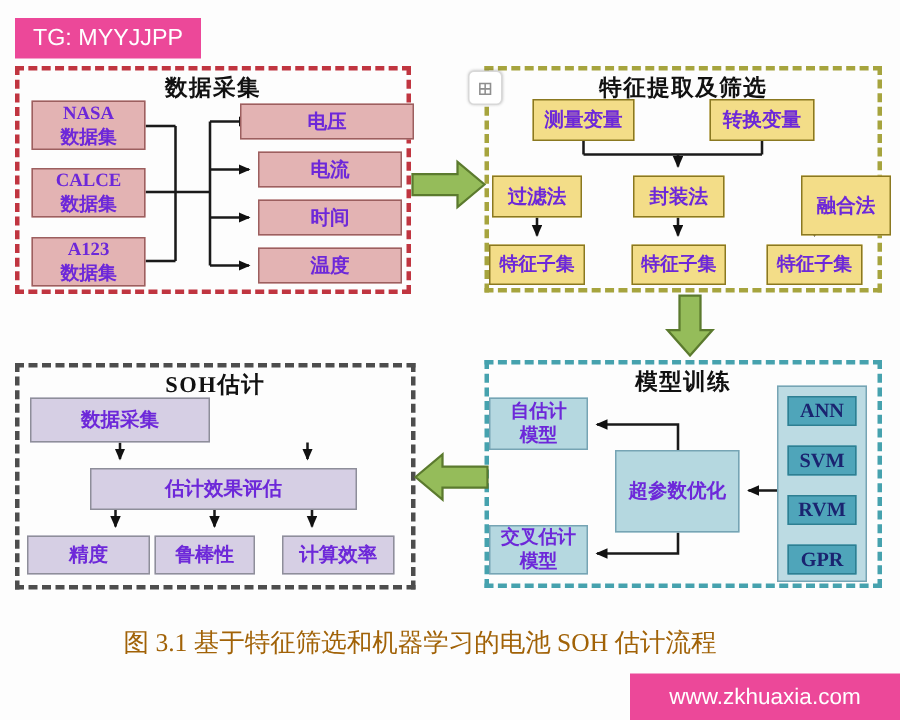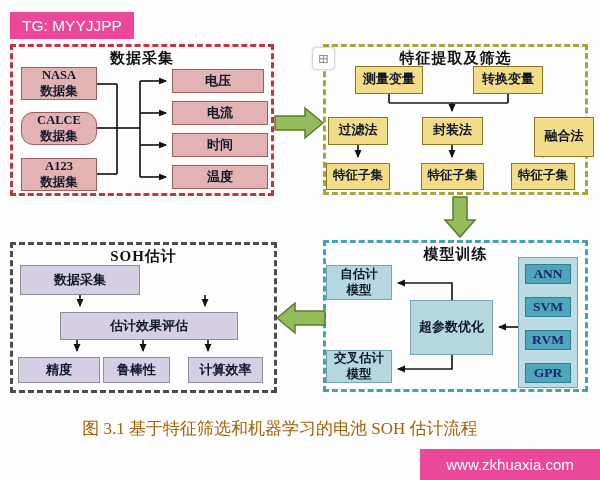--- a/index.html
+++ b/index.html
@@ -6,24 +6,24 @@
   .canvas{position:relative;width:600px;height:480px;background:#fdfdfd;overflow:hidden;
           font-family:"Liberation Serif","DejaVu Serif",serif;}
   .section{position:absolute;box-sizing:border-box;}
   .sec-red{border:3px dashed #c03540;}
   .sec-olive{border:3px dashed #a6a43e;}
   .sec-teal{border:3px dashed #46a2ae;}
   .sec-gray{border:3px dashed #4d4d4d;}
   .sec-title{position:absolute;left:0;right:0;top:2px;text-align:center;font-weight:bold;
              font-size:15px;color:#111;letter-spacing:1px;}
   .box{position:absolute;display:flex;align-items:center;justify-content:center;box-sizing:border-box;
-       font-weight:bold;font-size:13px;color:#0f172a;line-height:1.25;text-align:center;}
+       font-weight:bold;font-size:13px;color:#6d28d9;line-height:1.25;text-align:center;}
   .two{flex-direction:column;font-size:12.5px;}
   .pink{background:#e3b3b3;border:1.5px solid #9c5f5f;}
-  .yellow{background:#f3dd88;border:1.5px solid #8a7820;font-family:Liberation Mono, monospace;}
+  .yellow{background:#f3dd88;border:1.5px solid #8a7820;}
   .blue{background:#b5d8e0;border:1.5px solid #76a4b4;}
   .bluebig{background:#bcdbe3;border:1.5px solid #76a4b4;}
   .tealbox{background:#4fa5ba;border:1.5px solid #2e7f92;color:#1a2470;font-size:13.5px;text-align:center;}
   .purple{background:#d6cfe4;border:1.5px solid #8e8e9a;}
   .overlay-svg{position:absolute;left:0;top:0;pointer-events:none;}
   .banner{position:absolute;background:#ec4899;color:#fff;display:flex;align-items:center;
           justify-content:center;font-family:"Liberation Sans","DejaVu Sans",sans-serif;}
   .tg{left:10px;top:12px;width:124px;height:27px;font-size:15.5px;}
   .wm{left:420px;top:449px;width:180px;height:31px;font-size:15px;}
   .caption{position:absolute;left:0;top:417px;width:560px;text-align:center;font-size:17px;color:#a16207;}
@@ -90,29 +90,29 @@
       <polygon points="323,123 305,138 305,130 275,130 275,116 305,116 305,108"></polygon>
       <polygon points="460,237 445,220 453,220 453,197 467,197 467,220 475,220"></polygon>
       <polygon points="277,318 295,303 295,311 325,311 325,325 295,325 295,333"></polygon>
     </g>
   </svg>
 
   <div class="box pink two" style="left:21px;top:67px;width:76px;height:33px;">
     <span>NASA</span>
     <span>数据集</span>
   </div>
-  <div class="box pink two" style="left:21px;top:112px;width:76px;height:33px;border-radius:12px;">
+  <div class="box pink two" style="left:21px;top:112px;width:76px;height:33px;">
     <span>CALCE</span>
     <span>数据集</span>
   </div>
   <div class="box pink two" style="left:21px;top:158px;width:76px;height:33px;">
     <span>A123</span>
     <span>数据集</span>
   </div>
-  <div class="box pink" style="left:172px;top:69px;width:92px;height:24px;">电压</div>
+  <div class="box pink" style="left:160px;top:69px;width:116px;height:24px;">电压</div>
   <div class="box pink" style="left:172px;top:101px;width:96px;height:24px;">电流</div>
   <div class="box pink" style="left:172px;top:133px;width:96px;height:24px;">时间</div>
   <div class="box pink" style="left:172px;top:165px;width:96px;height:24px;">温度</div>
 
   <div class="box yellow" style="left:355px;top:66px;width:68px;height:28px;">测量变量</div>
   <div class="box yellow" style="left:473px;top:66px;width:70px;height:28px;">转换变量</div>
   <div class="box yellow" style="left:328px;top:117px;width:60px;height:28px;">过滤法</div>
   <div class="box yellow" style="left:422px;top:117px;width:61px;height:28px;">封装法</div>
   <div class="box yellow" style="left:513px;top:117px;width:60px;height:40px;margin-left:21px;">融合法</div>
   <div class="box yellow" style="left:326px;top:163px;width:64px;height:27px;font-size:12.5px;">特征子集</div>

